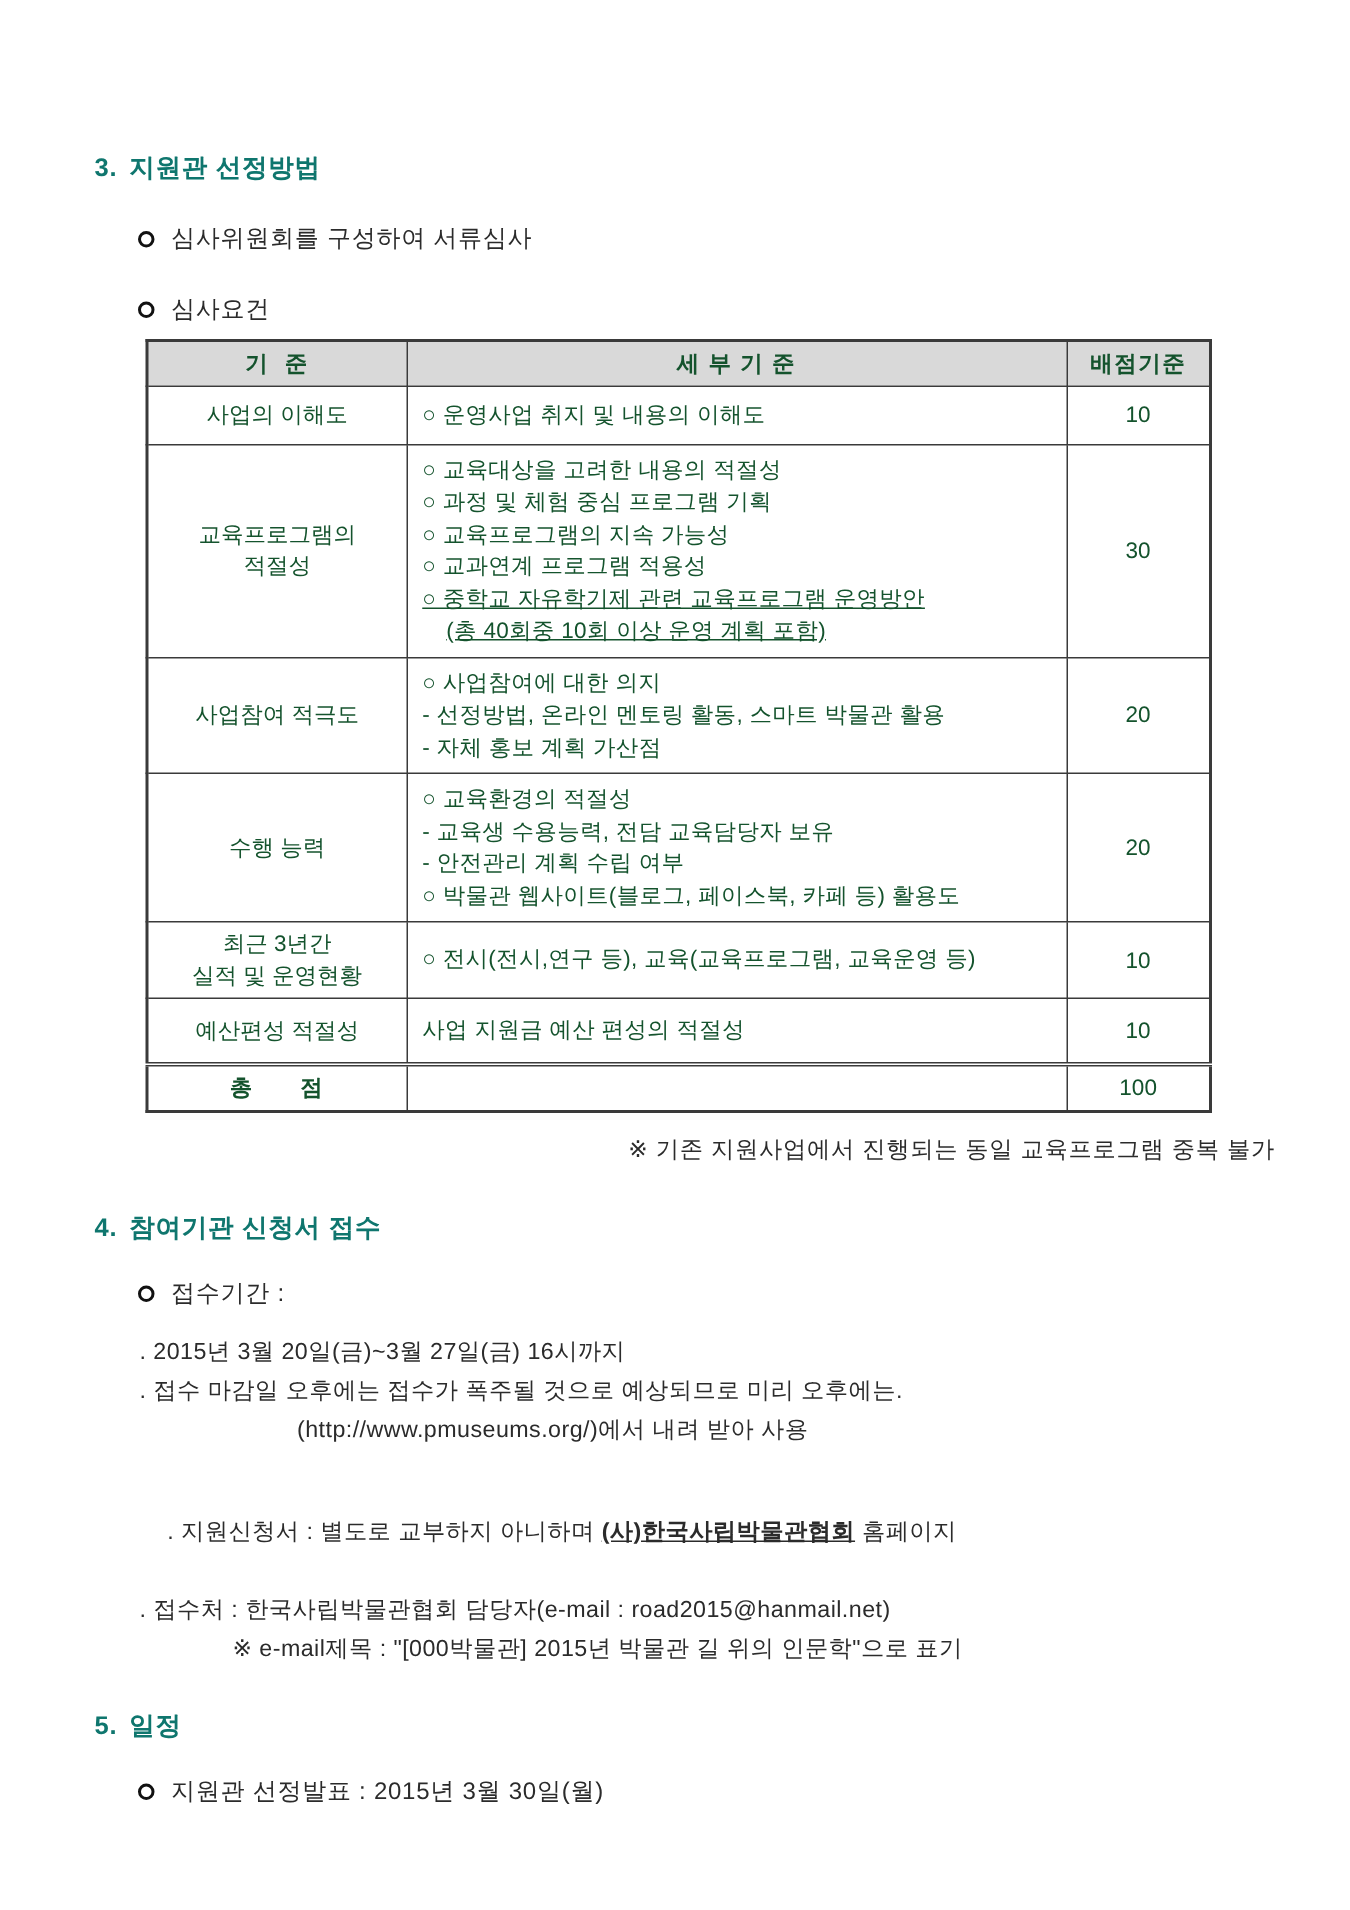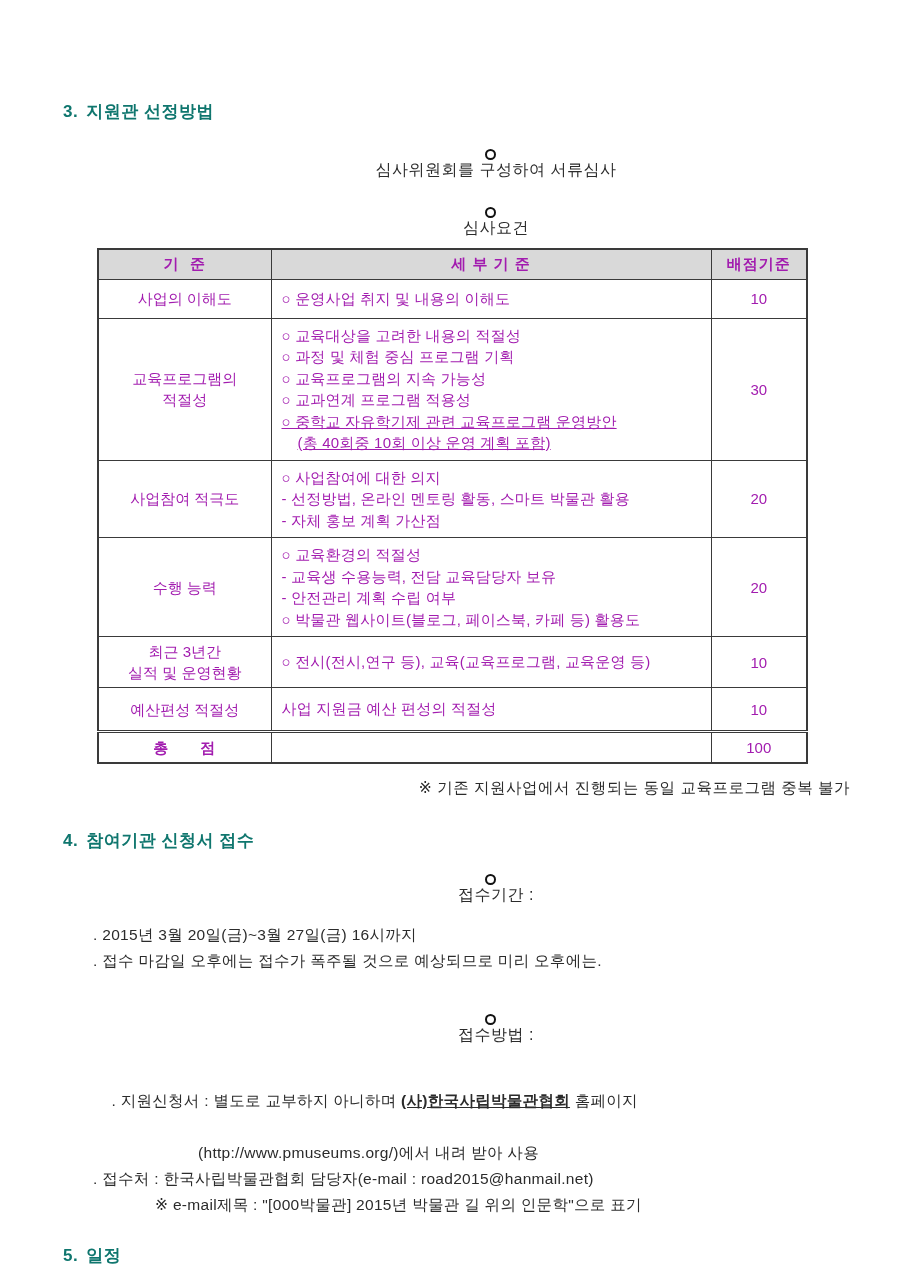--- a/index.html
+++ b/index.html
@@ -19,40 +19,39 @@
     letter-spacing: 0.5px;
   }
   .sec-num { margin-right: 8px; }
 
   .bullet-line {
     margin-left: 92px;
     font-size: 16px;
     display: flex;
     align-items: center;
     letter-spacing: 0.5px;
-    flex-direction: column;
   }
   .bullet-line.bold { font-weight: normal; }
   .circle-bullet {
     display: inline-block;
     width: 11px; height: 11px;
     border: 2.2px solid #111;
     border-radius: 50%;
     margin-right: 11px;
     flex: 0 0 auto;
   }
 
   table.eval {
     border-collapse: collapse;
     table-layout: fixed;
     width: 709px;
     margin-left: 97px;
     margin-top: 9px;
     font-size: 15px;
-    color: #a21caf;
+    color: #14532d;
   }
   table.eval col.c1 { width: 173px; }
   table.eval col.c2 { width: 440px; }
   table.eval col.c3 { width: 96px; }
   table.eval th, table.eval td {
     border: 1.4px solid #3a3a3a;
     vertical-align: middle;
   }
   table.eval { border: 2px solid #3a3a3a; }
   table.eval th {
@@ -207,29 +206,25 @@
   </div>
 
   <div class="bullet-line bold gap-title-bullet">
     <span class="circle-bullet"></span>
     <span>접수기간 :</span>
   </div>
 
   <div class="doc-line gap-bullet-lines">. 2015년 3월 20일(금)~3월 27일(금) 16시까지</div>
   <div class="doc-line">. 접수 마감일 오후에는 접수가 폭주될 것으로 예상되므로 미리 오후에는.</div>
 
-  <div class="bullet-line bold gap-lines-bullet">
-    <span class="circle-bullet"></span>
-    <span>접수방법 :</span>
-  </div>
-
+
+  <div class="doc-line indent2">(http://www.pmuseums.org/)에서 내려 받아 사용</div>
   <div class="doc-line gap-bullet-lines">
     <span>. 지원신청서 : 별도로 교부하지 아니하며 </span><span class="em-bu">(사)한국사립박물관협회</span><span> 홈페이지</span>
   </div>
-  <div class="doc-line indent2">(http://www.pmuseums.org/)에서 내려 받아 사용</div>
   <div class="doc-line">. 접수처 : 한국사립박물관협회 담당자(e-mail : road2015@hanmail.net)</div>
   <div class="doc-line indent3">※ e-mail제목 : "[000박물관] 2015년 박물관 길 위의 인문학"으로 표기</div>
 
   <div class="sec-title gap-s5">
     <span class="sec-num">5.</span><span>일정</span>
   </div>
 
   <div class="bullet-line gap-title-bullet">
     <span class="circle-bullet"></span>
     <span>지원관 선정발표 : 2015년 3월 30일(월)</span>

